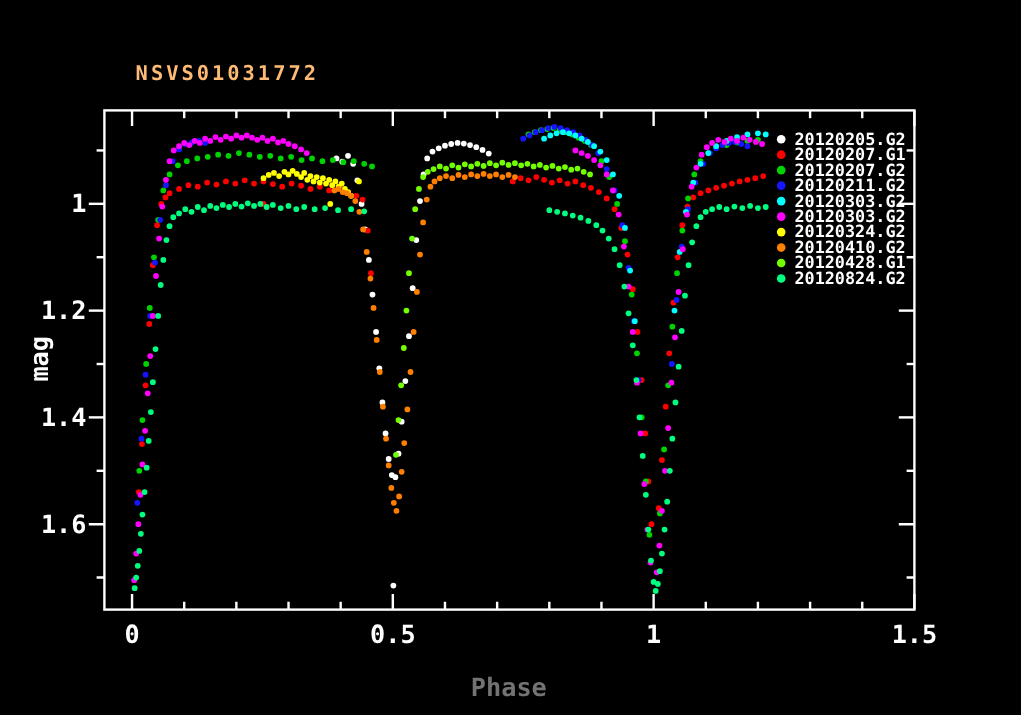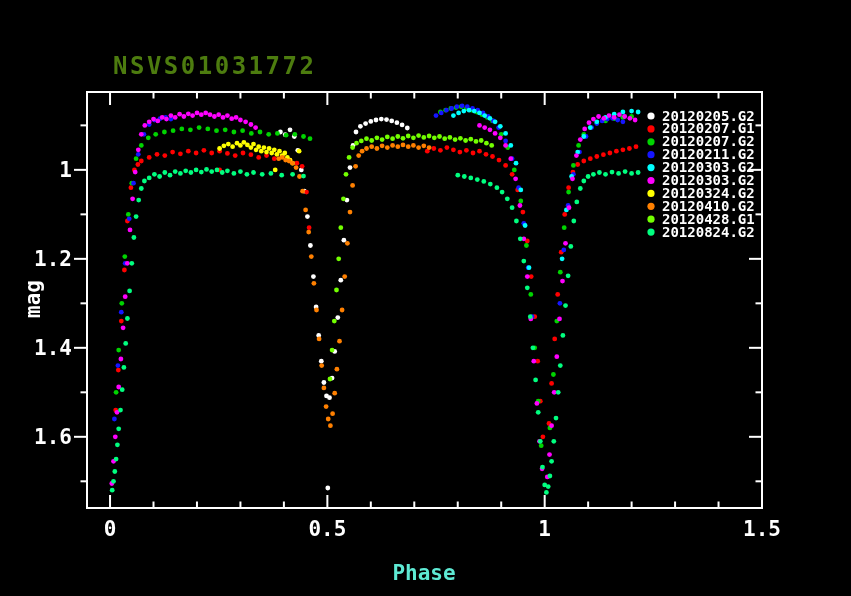--- a/index.html
+++ b/index.html
@@ -1,23 +1,23 @@
 <!DOCTYPE html>
 <html><head>
 <meta charset="utf-8">
 <style>
   html,body{margin:0;padding:0;background:#000;}
   .stage{position:relative;width:851px;height:596px;background:#000;overflow:hidden;
          font-family:"DejaVu Sans Mono", monospace;color:#fff;}
   .stage svg{position:absolute;left:0;top:0;}
-  .hdr{position:absolute;top:52px;font-size:24px;font-weight:bold;color:#4d7c0f;white-space:pre;}
+  .hdr{position:absolute;top:52px;font-size:17px;font-weight:bold;color:#fdba74;white-space:pre;}
   #chart-title{left:113px;letter-spacing:2.5px;}
   #filter-label{left:362px;letter-spacing:0.5px;}
   #x-axis-label{position:absolute;left:424px;top:561px;transform:translateX(-50%);
-                font-size:21px;font-weight:bold;color:#5eead4;}
+                font-size:21px;font-weight:bold;color:#737373;}
   #y-axis-label{position:absolute;left:33px;top:299px;transform:translate(-50%,-50%) rotate(-90deg);
                 font-size:21px;font-weight:bold;color:#fff;}
   text{font-family:"DejaVu Sans Mono", monospace;fill:#fff;}
   .ticklab{font-size:21px;font-weight:bold;}
   .leglab{font-size:14px;font-weight:bold;}
 </style>
 </head>
 <body>
 
 <div class="stage">

